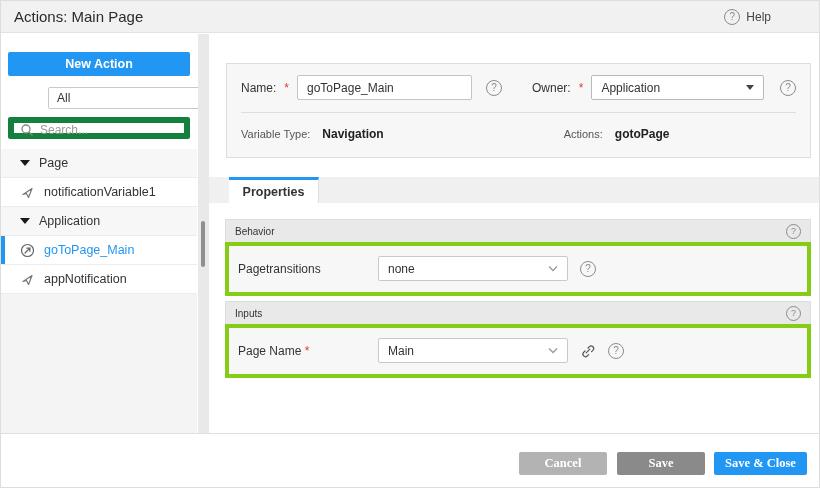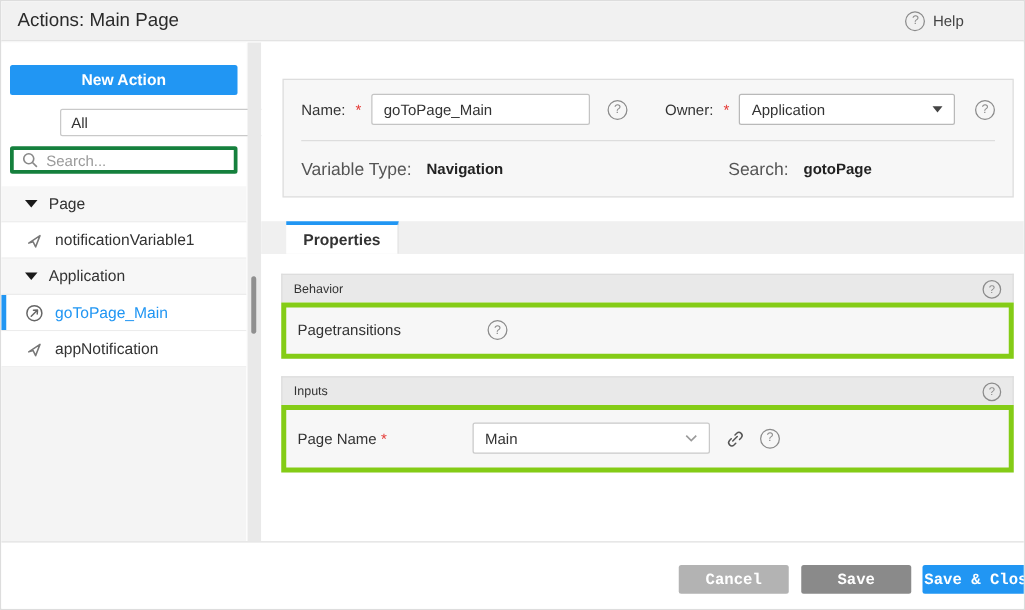--- a/index.html
+++ b/index.html
@@ -15,21 +15,21 @@
 
   .qmark { display:inline-flex; width:16px; height:16px; border:1px solid #8b8b8b; border-radius:50%; align-items:center; justify-content:center; font-size:10px; color:#8b8b8b; background:transparent; flex:0 0 auto; }
   .qmark.sm { width:15px; height:15px; font-size:9px; }
 
   
   .sidebar { position:absolute; left:0; top:33px; width:196px; height:399px; background:#f4f4f4; }
   .sidebar-top { background:#fff; padding:18px 7px 10px 7px; }
   .new-action-btn { display:block; width:182px; height:24px; background:#2196f3; border:none; border-radius:2px; color:#fff; font-size:12.5px; font-weight:bold; text-align:center; line-height:24px; cursor:pointer; font-family:inherit; }
   .filter-select { margin-top:11px; width:182px; height:22px; border:1px solid #c9c9c9; border-radius:2px; background:#fff; display:flex; align-items:center; justify-content:space-between; padding:0 8px; font-size:12px; cursor:pointer;margin-left:40px; }
   .caret-down { width:0; height:0; border-left:4px solid transparent; border-right:4px solid transparent; border-top:5px solid #444; }
-  .search-box { margin-top:8px; width:182px; height:22px; border:3px solid #15803d; border-radius:2px; background:#fff; display:flex; align-items:flex-end; padding:0 6px; gap:5px; }
+  .search-box { margin-top:8px; width:182px; height:22px; border:6px solid #15803d; border-radius:2px; background:#fff; display:flex; align-items:flex-start; padding:0 6px; gap:5px; }
   .search-box input { border:none; outline:none; width:150px; font-size:12px; color:#333; font-family:inherit; background:transparent; }
   .search-box input::placeholder { color:#9a9a9a; }
 
   .tree { background:#fff; }
   .tree-row { height:29px; display:flex; align-items:center; gap:9px; padding-left:19px; border-bottom:1px solid #ececec; font-size:12.5px; background:#fff; cursor:pointer; position:relative; }
   .tree-row.group { background:#f7f7f7; }
   .tree-row.selected { color:#2196f3; }
   .tree-row.selected::before { content:""; position:absolute; left:0; top:0; width:4px; height:100%; background:#2196f3; }
   .tri { width:0; height:0; border-left:5px solid transparent; border-right:5px solid transparent; border-top:6px solid #1a1a1a; flex:0 0 auto; }
   .tree-icon { width:15px; height:15px; flex:0 0 auto; display:inline-flex; }
@@ -42,40 +42,40 @@
   .main { position:absolute; left:208px; top:33px; width:612px; height:399px; background:#fff; }
 
   .top-box { position:absolute; left:17px; top:29px; width:585px; height:95px; background:#f7f7f7; border:1px solid #ddd; }
   .top-row1 { display:flex; align-items:center; padding:11px 14px 0 14px; gap:8px; }
   .fld-label { font-size:12px; color:#333; white-space:nowrap; }
   .req { color:#e53935; font-size:12px; }
   .name-input { width:178px; height:25px; border:1px solid #c4c4c4; border-radius:2px; background:#fff; font-size:12px; color:#333; padding:0 9px; font-family:inherit; outline:none; }
   .owner-select { width:190px; height:25px; border:1px solid #b9b9b9; border-radius:2px; background:#fff; display:flex; align-items:center; justify-content:space-between; padding:0 9px; font-size:12px; cursor:pointer; }
   .top-divider { margin:12px 14px 0 14px; border-top:1px solid #ddd; }
   .top-row2 { display:flex; align-items:center; padding:14px 14px 0 14px; }
-  .ro-label { font-size:14px; color:#555; }
+  .ro-label { font-size:11px; color:#555; }
   .ro-value { font-size:12px; font-weight:bold; color:#222; margin-left:12px; }
 
   .tab-strip { position:absolute; left:0; top:143px; width:612px; height:26px; background:#f0f0f0; border-bottom:1px solid #f0f0f0;font-weight:bold; }
   .tab { position:absolute; left:20px; top:0; width:90px; height:26px; background:#fff; border-top:3px solid #2196f3; border-right:1px solid #e0e0e0; display:flex; align-items:center; justify-content:center; font-size:12.5px; color:#333; cursor:pointer; }
 
   .section { position:absolute; left:16px; width:586px; }
   .section.behavior { top:185px; }
   .section.inputs { top:267px; }
   .section-header { height:23px; background:#e9e9e9; border:1px solid #ddd; border-bottom:none; display:flex; align-items:center; justify-content:space-between; padding:0 9px; }
   .section-title { font-size:10px; color:#333; }
   .section-body { background:#f7f7f7; border:4px solid #84cc16; padding:10px 9px 11px 9px; display:flex; align-items:center; }
   .body-label { font-size:12px; color:#333; width:140px; flex:0 0 auto; }
   .combo { width:190px; height:25px; border:1px solid #c9c9c9; border-radius:2px; background:#fff; display:flex; align-items:center; justify-content:space-between; padding:0 9px; font-size:12px; cursor:pointer; }
   .chev { color:#9a9a9a; flex:0 0 auto; display:inline-flex; }
   .after-icons { display:flex; align-items:center; gap:12px; margin-left:12px; }
 
   
   .footer { position:absolute; left:0; top:432px; width:820px; height:56px; background:#fff; border-top:1px solid #e0e0e0; }
-  .footer-btn { position:absolute; top:18px; height:23px; border:none; border-radius:2px; color:#fff; font-size:12.5px; font-weight:bold; font-family:Liberation Mono, monospace; cursor:pointer;margin-left:24px; }
+  .footer-btn { position:absolute; top:18px; height:23px; border:none; border-radius:2px; color:#fff; font-size:12.5px; font-weight:bold; font-family:Liberation Serif, serif; cursor:pointer; }
   .btn-cancel { left:518px; width:88px; background:#b3b3b3; }
   .btn-save { left:616px; width:88px; background:#8a8a8a; }
   .btn-saveclose { left:713px; width:93px; background:#2196f3; }
 </style>
 </head>
 <body>
 
 <div class="app">
 
   <div class="header">
@@ -157,38 +157,46 @@
         <div class="owner-select">
           <span>Application</span>
           <span class="caret-down"></span>
         </div>
         <span class="qmark" style="margin-left:8px;">?</span>
       </div>
       <div class="top-divider"></div>
       <div class="top-row2">
         <span class="ro-label">Variable Type:</span>
         <span class="ro-value">Navigation</span>
-        <span class="ro-label" style="margin-left:180px;">Search:</span>
+        <span class="ro-label" style="margin-left:180px;">Actions:</span>
         <span class="ro-value">gotoPage</span>
       </div>
     </div>
 
     <div class="tab-strip">
       <div class="tab">
         <span>Properties</span>
       </div>
     </div>
 
     <div class="section behavior">
       <div class="section-header">
         <span class="section-title">Behavior</span>
         <span class="qmark sm">?</span>
       </div>
       <div class="section-body">
         <span class="body-label">Pagetransitions</span>
+        <div class="combo">
+          <span>none</span>
+          <span class="chev">
+            <svg width="10" height="7" viewBox="0 0 10 7">
+                <polyline points="1,1.5 5,5.5 9,1.5" fill="none" stroke="#9a9a9a" stroke-width="1.3"></polyline>
+              </svg>
+          </span>
+        </div>
         <div class="after-icons">
           <span class="qmark">?</span>
         </div>
       </div>
     </div>
 
     <div class="section inputs">
       <div class="section-header">
         <span class="section-title">Inputs</span>
         <span class="qmark sm">?</span>

